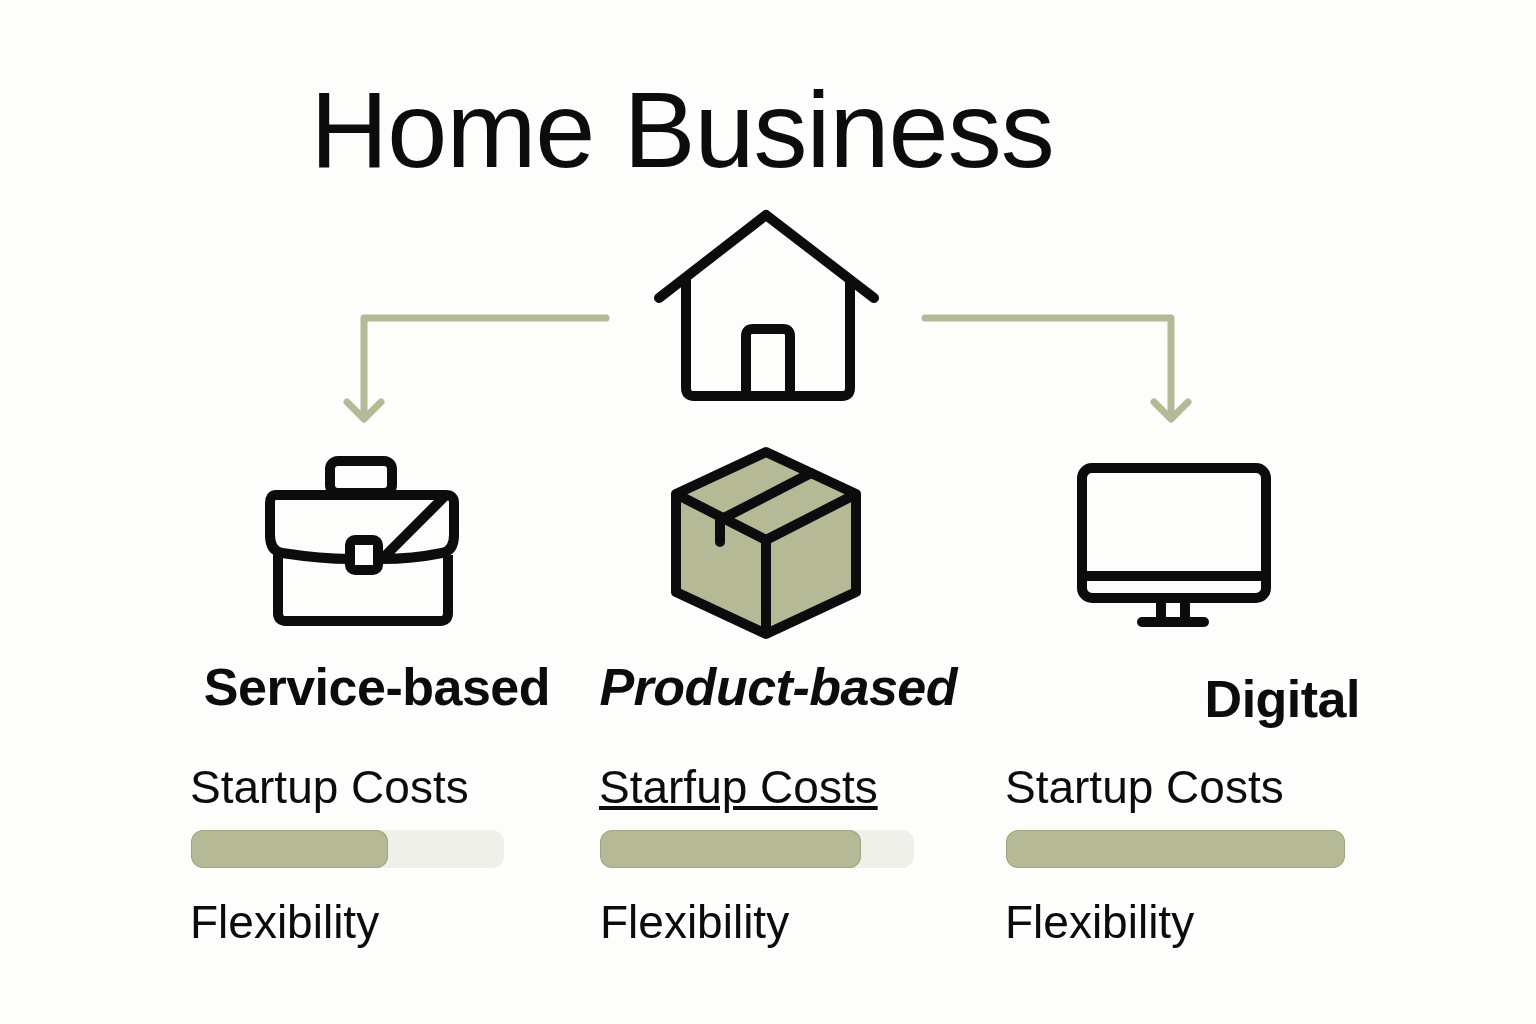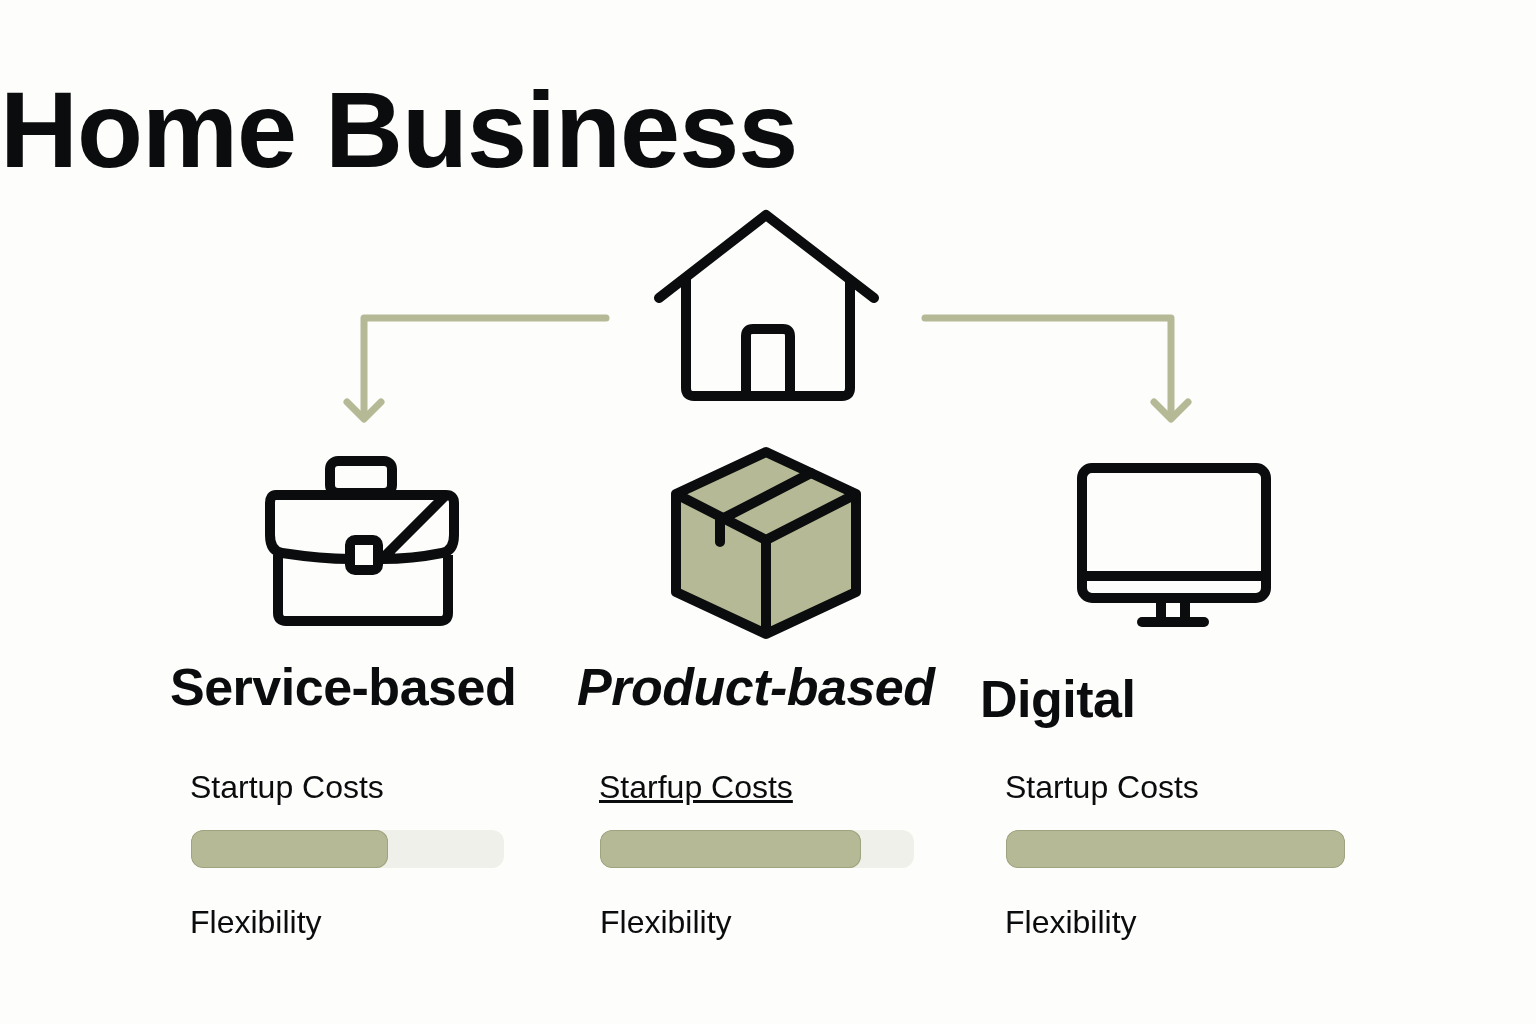--- a/index.html
+++ b/index.html
@@ -5,30 +5,30 @@
   html, body { margin: 0; padding: 0; }
   body {
     width: 1536px; height: 1024px;
     background: #fdfdfb;
     position: relative; overflow: hidden;
     font-family: "Liberation Sans", "DejaVu Sans", sans-serif;
     color: #0a0c0d;
   }
   .title {
     position: absolute; left: 0; width: 1364px; top: 70px;
-    text-align: left; font-size: 108px; font-weight: bold;
+    text-align: center; font-size: 108px; font-weight: normal;
     letter-spacing: -1px; line-height: 120px;
   }
   svg { position: absolute; overflow: visible; }
   .cat-label {
     position: absolute; top: 655px; font-size: 52px; font-weight: bold;
-    text-align: left; line-height: 64px; letter-spacing: -0.5px;
+    text-align: right; line-height: 64px; letter-spacing: -0.5px;
   }
   .metric-label {
-    position: absolute; font-size: 32px; line-height: 48px;
+    position: absolute; font-size: 46px; line-height: 48px;
   }
   .track {
     position: absolute; height: 38px; border-radius: 12px;
     background: #f0f0ea; top: 830px; overflow: hidden;
   }
   .fill {
     position: absolute; left: 0; top: 0; bottom: 0;
     background: #b5b995; border-radius: 12px;
     box-shadow: inset 0 0 0 1px #9fa37f;
   }

